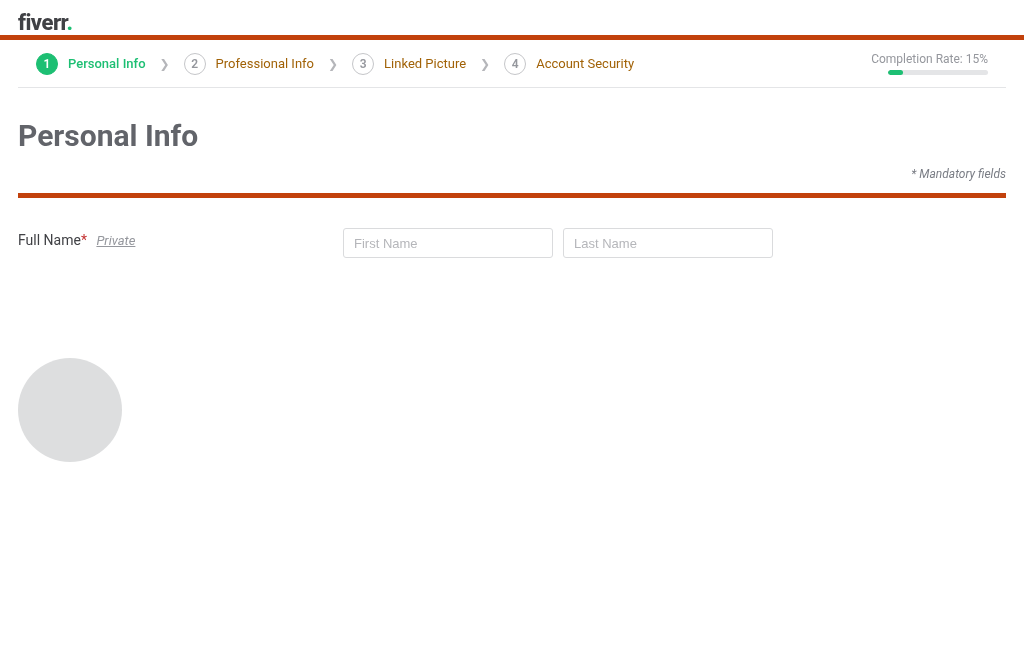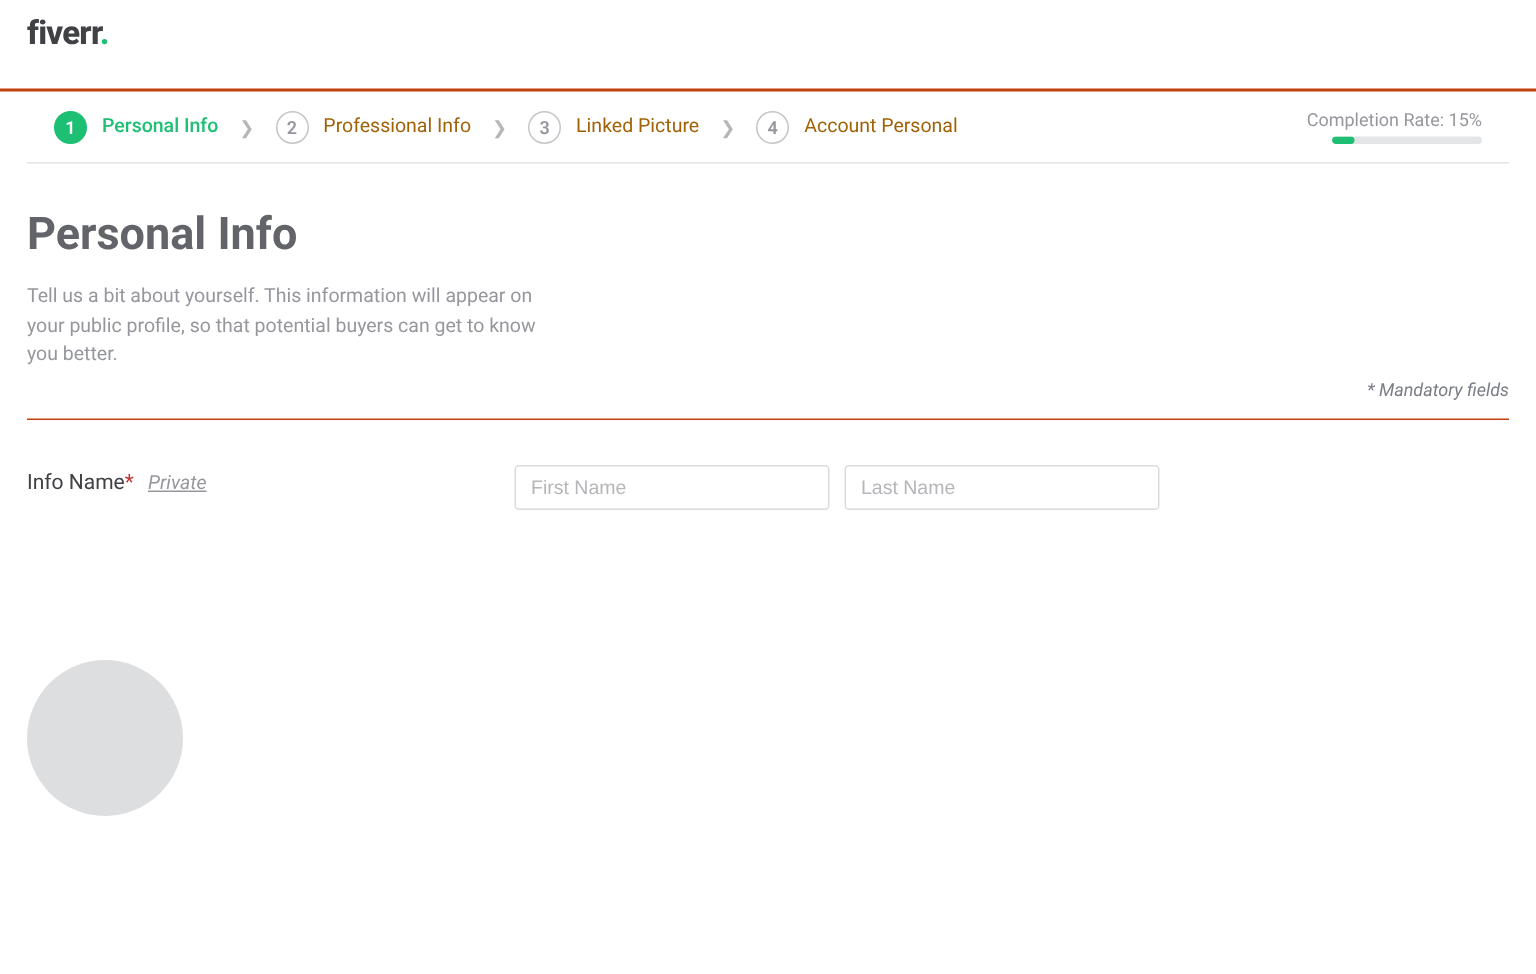--- a/index.html
+++ b/index.html
@@ -3,22 +3,22 @@
 <meta charset="utf-8">
 <style>
   * { box-sizing: border-box; margin: 0; padding: 0; }
   body {
     font-family: -apple-system, BlinkMacSystemFont, "Segoe UI", Roboto, Helvetica, Arial, sans-serif;
     background: #fff;
     color: #404145;
     width: 1024px;
   }
   .topbar {
-    padding: 10px 18px 24px 18px;
-    border-bottom: 2px solid #c2410c;
+    padding: 10px 18px 0 18px;
+    border-bottom: 5px solid #c2410c;
   }
   .logo {
     font-weight: 800;
     font-size: 22px;
     color: #404145;
     letter-spacing: -0.5px;
   }
   .logo .dot { color: #1dbf73; }
   .stepper-row {
     display: flex;
@@ -106,21 +106,21 @@
     font-size: 13px;
     color: #95979d;
     line-height: 1.5;
     max-width: 360px;
   }
   .mandatory-row {
     display: flex;
     justify-content: flex-end;
     margin-top: 6px;
     padding-bottom: 12px;
-    border-bottom: 1px solid #c2410c;
+    border-bottom: 5px solid #c2410c;
   }
   .mandatory-note {
     font-size: 12px;
     font-style: italic;
     color: #7a7d85;
   }
   .form-row {
     display: flex;
     align-items: flex-start;
     padding-top: 30px;
@@ -190,42 +190,41 @@
       <span class="step-label">Professional Info</span>
     </div>
     <span class="chev">❯</span>
     <div class="step inactive">
       <span class="circle">3</span>
       <span class="step-label">Linked Picture</span>
     </div>
     <span class="chev">❯</span>
     <div class="step inactive">
       <span class="circle">4</span>
-      <span class="step-label">Account Personal</span>
+      <span class="step-label">Account Security</span>
     </div>
   </div>
   <div class="completion">
     <span class="completion-label">Completion Rate: 15%</span>
     <div class="progress-outer">
       <div class="progress-inner" style="width: 15%;"></div>
     </div>
   </div>
 </div>
 
 <div class="content">
   <div class="content-inner">
     <h1 class="page-title">Personal Info</h1>
-    <p class="subtitle">Tell us a bit about yourself. This information will appear on your public profile, so that potential buyers can get to know you better.</p>
     <div class="mandatory-row">
       <span class="mandatory-note">* Mandatory fields</span>
     </div>
 
     <div class="form-row full-name">
       <div class="label-col">
-        <span>Info Name</span><span class="asterisk">*</span>
+        <span>Full Name</span><span class="asterisk">*</span>
         <span class="private-tag">Private</span>
       </div>
       <div class="field-col">
         <input class="text-input" placeholder="First Name" style="">
         <input class="text-input" placeholder="Last Name" style="">
       </div>
     </div>
 
 
     <div class="form-row">

